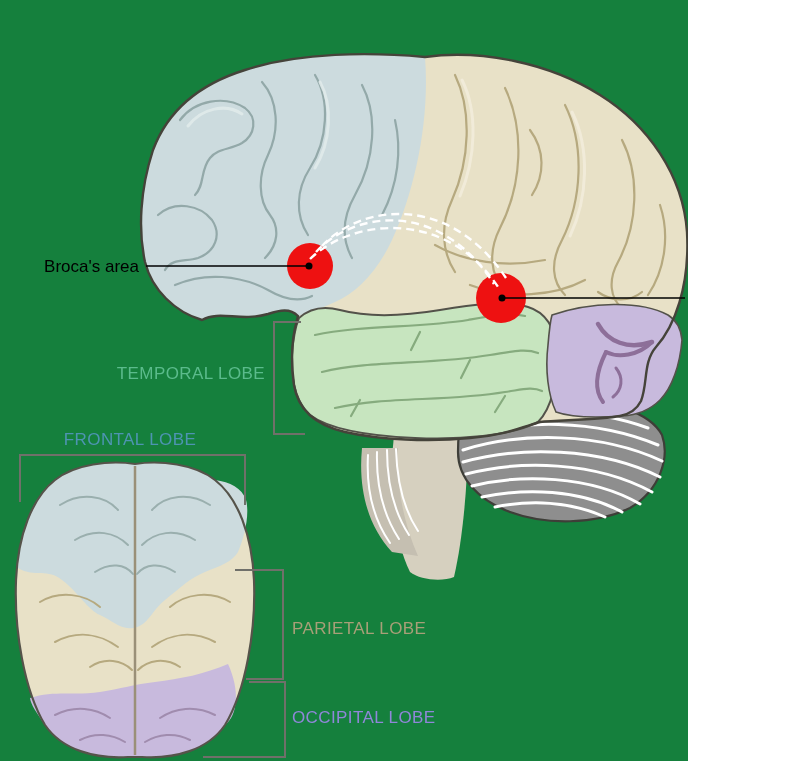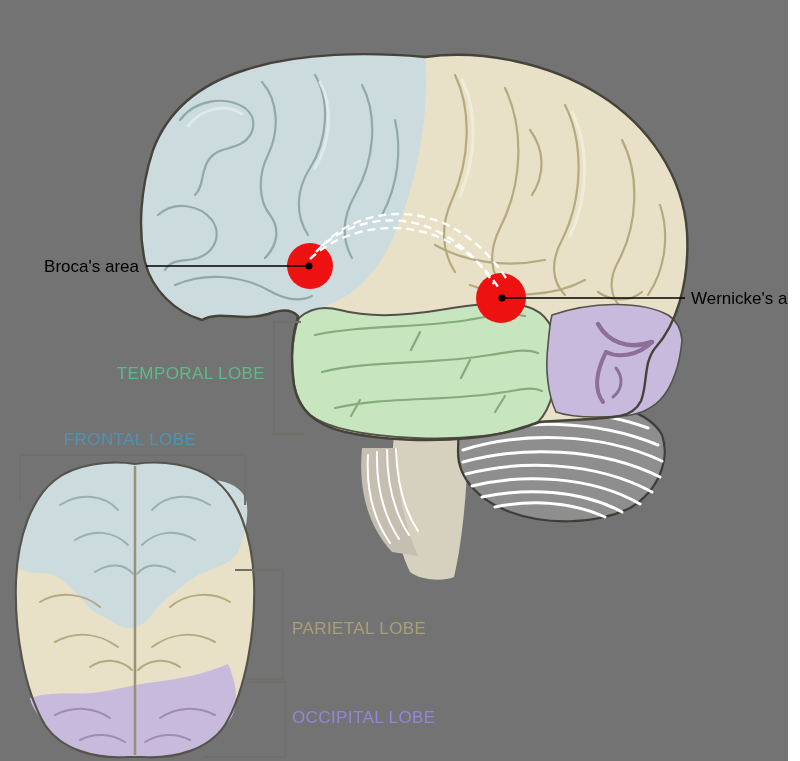--- a/index.html
+++ b/index.html
@@ -1,19 +1,19 @@
 <!DOCTYPE html>
 <html><head>
 <meta charset="utf-8">
 <style>
   html,body{margin:0;padding:0;background:#ffffff;}
   .canvas{
     position:relative;
-    width:788px;height:761px;
-    background:#737373;
+    width:688px;height:761px;
+    background:#15803d;
     font-family:"Liberation Sans", sans-serif;
     overflow:hidden;
   }
   svg{display:block;}
   text{font-family:"Liberation Sans", sans-serif;}
   .lobe-caption{font-size:17px;letter-spacing:0.4px;}
   .area-caption{font-size:17px;}
 </style>
 </head>
 <body>

